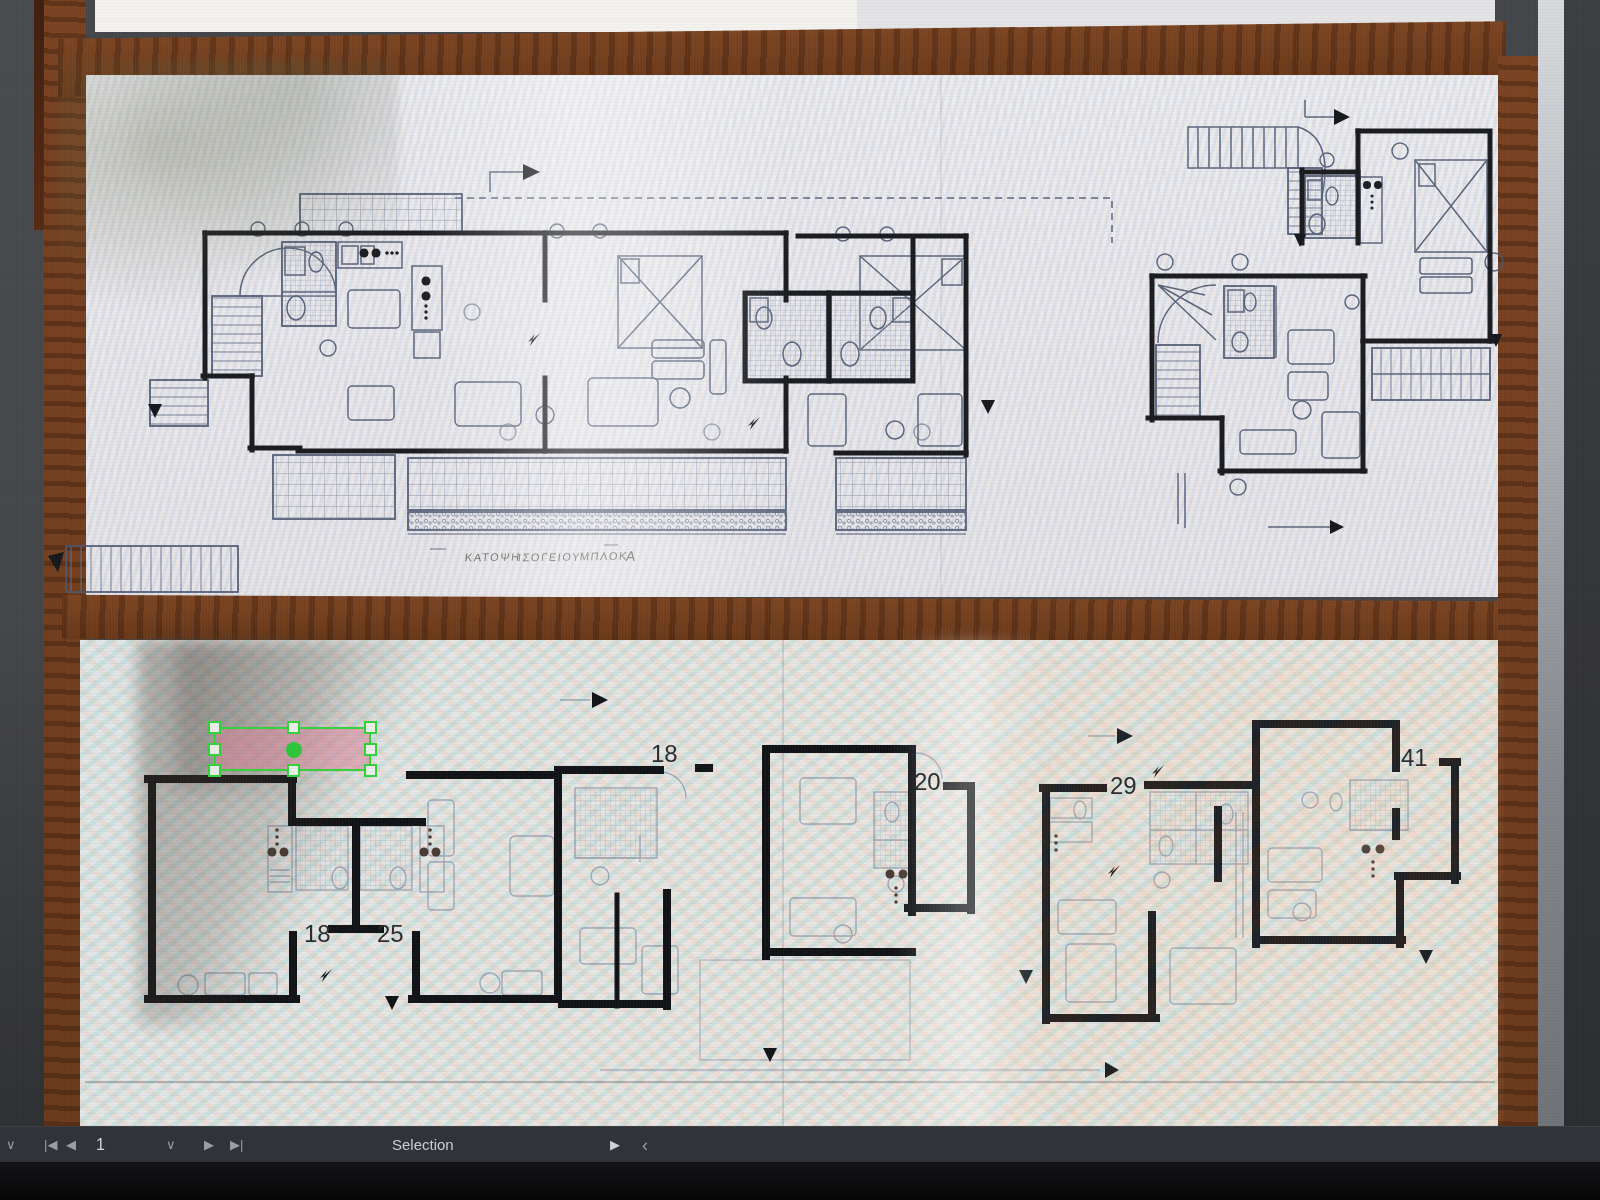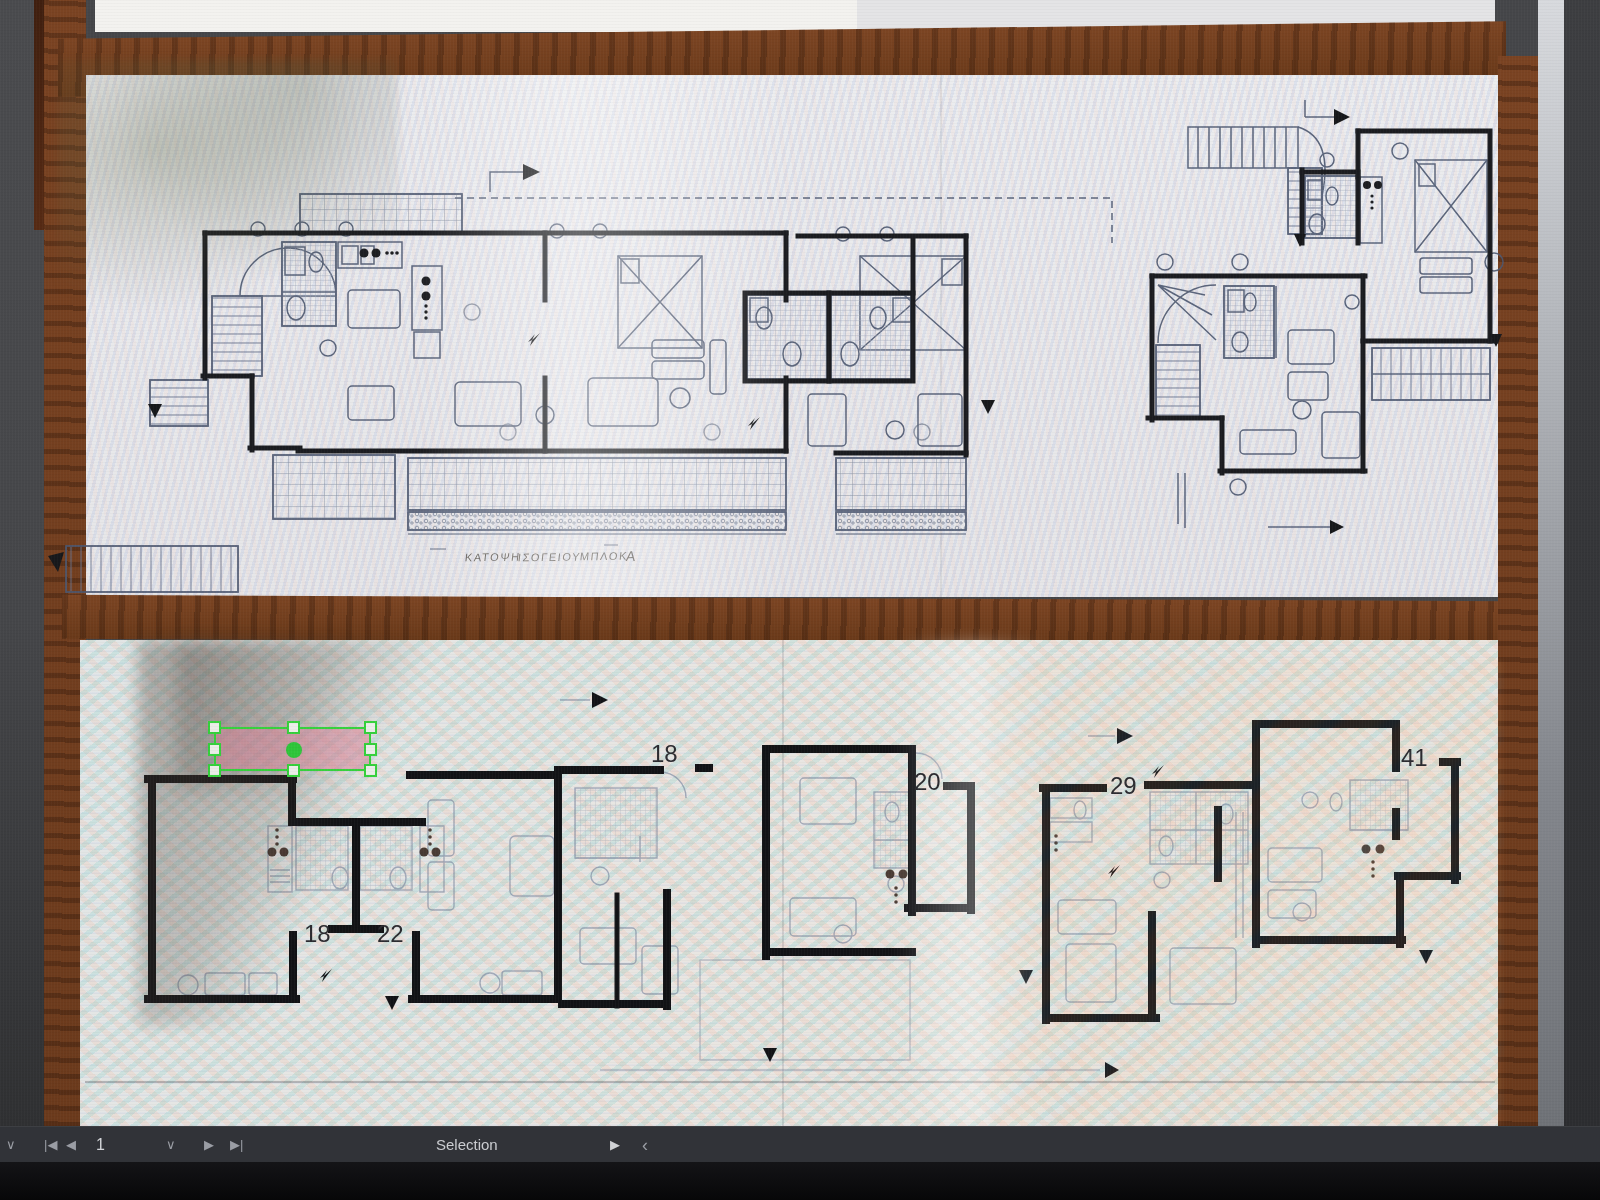--- a/index.html
+++ b/index.html
@@ -60,21 +60,21 @@
      border:2.5px solid #35d03c;background:rgba(219,128,152,.5);}
   .selection .h{position:absolute;width:13px;height:13px;background:#e9ede7;border:2px solid #35d03c;box-sizing:border-box;}
   .h.tl{left:-8px;top:-8px}.h.tm{left:71px;top:-8px}.h.tr{right:-8px;top:-8px}
   .h.ml{left:-8px;top:14px}.h.mr{right:-8px;top:14px}
   .h.bl{left:-8px;bottom:-8px}.h.bm{left:71px;bottom:-8px}.h.br{right:-8px;bottom:-8px}
   .selection .dot{position:absolute;left:70px;top:13px;width:16px;height:16px;border-radius:50%;background:#2ec53a;}
   
   .toolbar{position:absolute;left:0;top:1126px;width:1600px;height:36px;background:#313338;
      border-top:1px solid rgba(255,255,255,.06);}
   .toolbar span{position:absolute;top:0;height:36px;line-height:36px;color:#9a9da4;font-size:13px;cursor:default;}
-  .toolbar .txt{color:#caccd0;font-size:15px;margin-left:44px;}
+  .toolbar .txt{color:#caccd0;font-size:15px;}
   .toolbar .page{color:#d2d4d8;font-size:16px;}
   .black-band{position:absolute;left:0;top:1162px;width:1600px;height:38px;
      background:linear-gradient(180deg,#141417,#070708);}
 </style>
 </head>
 <body>
 
 <div id="stage">
   <div class="photo">
 
@@ -438,21 +438,21 @@
     <span class="caption-word" style="left:626px;top:548px;font-size:14px">Α</span>
 
     <div class="abs reflect-trees"></div>
     <div class="abs reflect-band-top"></div>
     <div class="abs shadow1"></div>
     <div class="abs shadow2"></div>
     <div class="abs reflect-band-bottom"></div>
     <div class="abs rainbow-br"></div>
 
     <span class="unit-label" style="left:304px;top:920px">18</span>
-    <span class="unit-label" style="left:377px;top:920px">22</span>
+    <span class="unit-label" style="left:377px;top:920px">25</span>
     <span class="unit-label" style="left:914px;top:768px">20</span>
     <span class="unit-label" style="left:651px;top:740px">18</span>
     <span class="unit-label" style="left:1110px;top:772px">29</span>
     <span class="unit-label" style="left:1401px;top:744px">41</span>
 
     <div class="selection" style="background: rgba(219, 128, 152, 0.5); border-color: rgb(53, 208, 60);">
       <span class="h tl"></span>
       <span class="h tm"></span>
       <span class="h tr"></span>
       <span class="h ml"></span>

